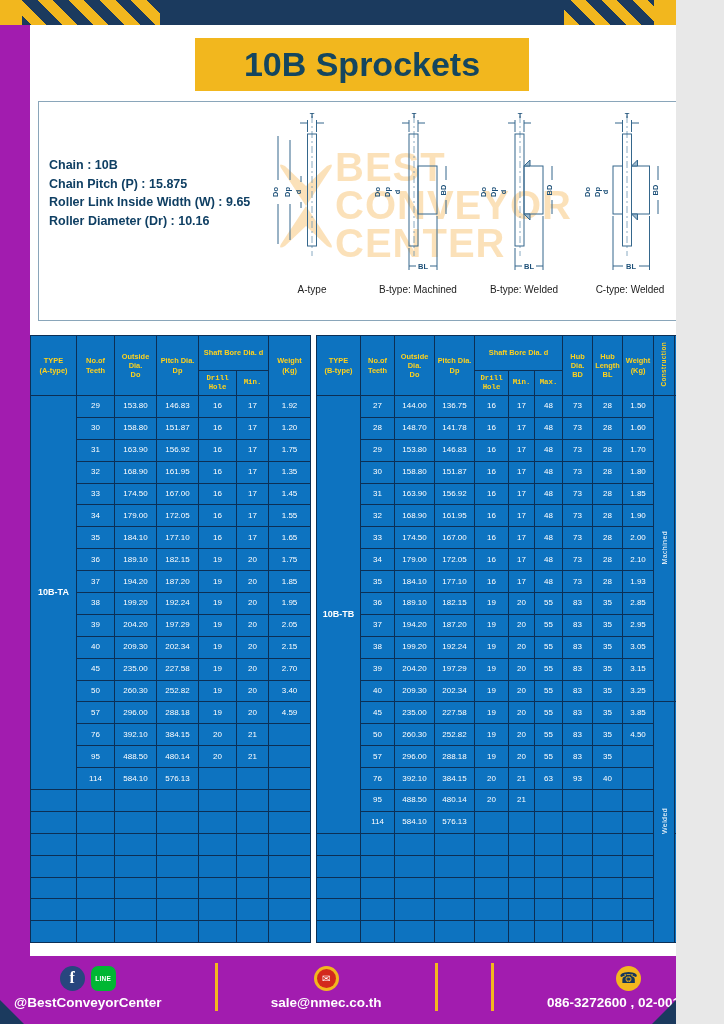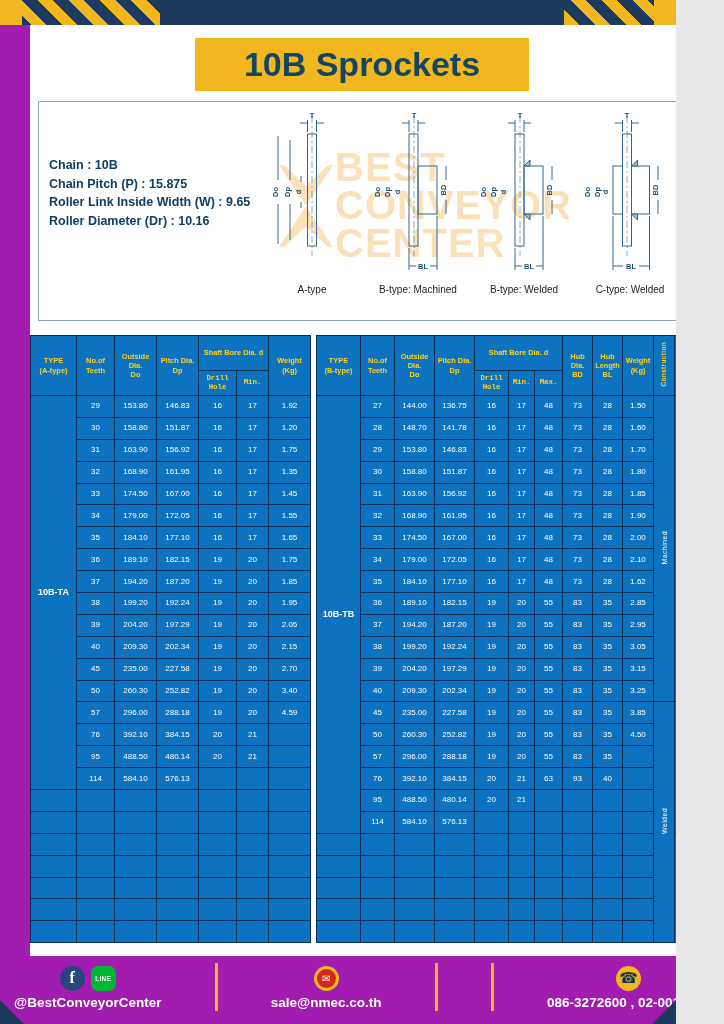--- a/index.html
+++ b/index.html
@@ -583,21 +583,21 @@
             </tr>
             <tr>
               <td>35</td>
               <td>184.10</td>
               <td>177.10</td>
               <td>16</td>
               <td>17</td>
               <td>48</td>
               <td>73</td>
               <td>28</td>
-              <td>1.62</td>
+              <td>1.93</td>
             </tr>
             <tr>
               <td>36</td>
               <td>189.10</td>
               <td>182.15</td>
               <td>19</td>
               <td>20</td>
               <td>55</td>
               <td>83</td>
               <td>35</td>

